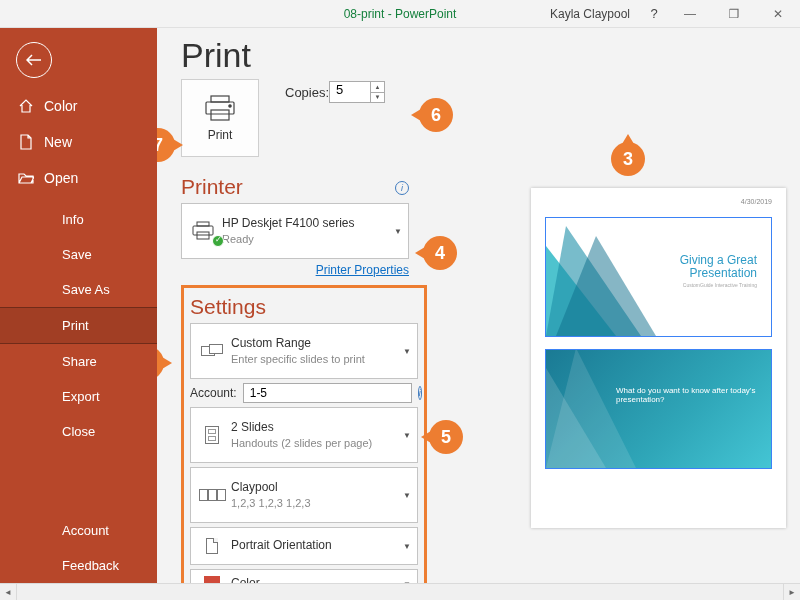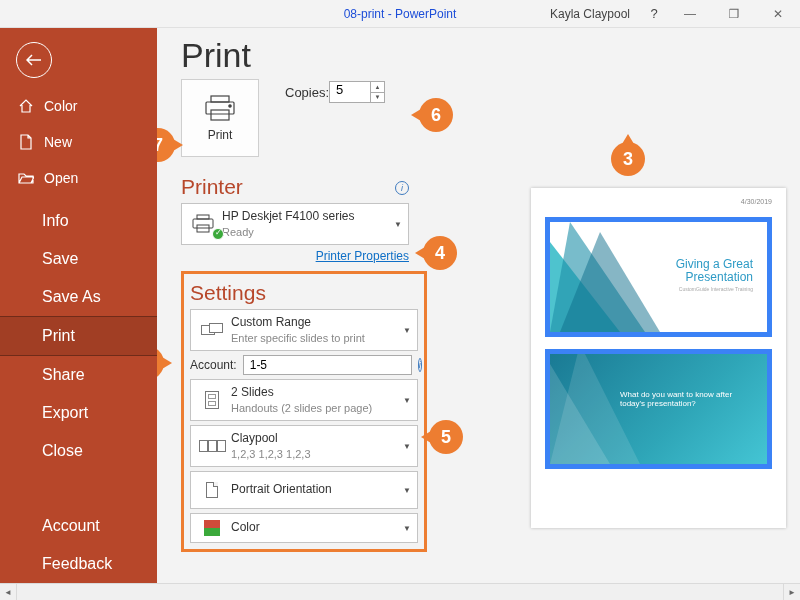--- a/index.html
+++ b/index.html
@@ -1,31 +1,31 @@
 <!DOCTYPE html>
 <html><head>
   <meta charset="utf-8">
   <style>
     * { margin: 0; padding: 0; box-sizing: border-box; font-family: "Segoe UI", sans-serif; }
     body { width: 800px; height: 600px; overflow: hidden; background: #fff; position: relative; }
     
     .titlebar { height: 28px; background: #F3F3F3; border-bottom: 1px solid #E0E0E0; display: flex; align-items: center; position: relative; }
-    .title-center { position: absolute; left: 50%; transform: translateX(-50%); font-size: 12px; color: #1d4ed8; }
+    .title-center { position: absolute; left: 50%; transform: translateX(-50%); font-size: 12px; color: #15803d; }
     .title-right { margin-left: auto; display: flex; align-items: center; gap: 4px; padding-right: 2px; }
     .user-name { font-size: 12px; color: #444; margin-right: 8px; }
     .win-btn { width: 40px; height: 28px; display: flex; align-items: center; justify-content: center; font-size: 12px; color: #666; cursor: pointer; }
     .help-btn { width: 24px; text-align: center; font-size: 13px; color: #444; }
     
     .main { display: flex; height: 555px; }
     
     .sidebar { width: 157px; background: #B7472A; color: #fff; display: flex; flex-direction: column; padding-top: 8px; }
     .back-btn { width: 36px; height: 36px; margin: 6px 0 10px 16px; border: 1.5px solid #fff; border-radius: 50%; display: flex; align-items: center; justify-content: center; cursor: pointer; }
     .back-btn svg { fill: #fff; }
     .nav-item { padding: 10px 18px; font-size: 14px; cursor: pointer; display: flex; align-items: center; gap: 10px; }
-    .nav-item.no-icon { padding-left: 42px; font-size: 16px; }
+    .nav-item.no-icon { padding-left: 62px; font-size: 13px; }
     .nav-item.selected { background: #A13E24; border: 1px solid rgba(0,0,0,0.3); border-left: none; border-right: none; }
     .nav-icon { width: 16px; height: 16px; fill: none; stroke: #fff; stroke-width: 1.2; }
     .nav-spacer { height: 6px; }
     .nav-flex { flex: 1; }
     
     .content { flex: 1; background: #F3F3F3; padding: 8px 0 0 24px; position: relative; overflow: hidden; }
     .page-title { font-size: 34px; font-weight: 300; color: #333; margin-bottom: 4px; }
     
     .print-row { display: flex; align-items: flex-start; gap: 26px; margin-top: 4px; }
     .print-btn { width: 78px; height: 78px; border: 1px solid #CFCFCF; background: #FDFDFD; display: flex; flex-direction: column; align-items: center; justify-content: center; gap: 6px; cursor: pointer; }
@@ -36,38 +36,38 @@
     .copies-label { font-size: 13px; color: #333; }
     .copies-input { width: 56px; height: 22px; border: 1px solid #AAA; background: #fff; padding: 0 16px 0 6px; font-size: 13px; position: relative; }
     .spinner { position: absolute; right: 0; top: 0; width: 14px; height: 100%; display: flex; flex-direction: column; border-left: 1px solid #AAA; }
     .spin { flex: 1; font-size: 6px; display: flex; align-items: center; justify-content: center; color: #555; cursor: pointer; }
     .spin:first-child { border-bottom: 1px solid #AAA; }
     
     .section-title { font-size: 21px; font-weight: 300; color: #B7472A; margin-top: 18px; }
     .info-icon { float: right; width: 14px; height: 14px; border: 1px solid #3F7BBF; border-radius: 50%; color: #3F7BBF; font-size: 9px; font-style: italic; display: flex; align-items: center; justify-content: center; margin-right: 8px; margin-top: 6px; }
     
     .dropdown { width: 228px; height: 44px; background: #fff; border: 1px solid #C4C4C4; display: flex; align-items: center; padding: 0 20px 0 8px; position: relative; margin-top: 4px; cursor: pointer; }
-    .dropdown.two-line { height: 42px; }
+    .dropdown.two-line { height: 56px; }
     .dd-icon { width: 26px; display: flex; align-items: center; justify-content: center; }
     .dd-text { flex: 1; padding-left: 6px; }
     .dd-title { font-size: 12px; color: #333; line-height: 1.3; }
     .dd-sub { font-size: 11px; color: #888; line-height: 1.3; }
     .dd-arrow { position: absolute; right: 6px; top: 50%; transform: translateY(-50%); font-size: 8px; color: #555; }
     
     .link { color: #0F6FC6; font-size: 12px; text-decoration: underline; cursor: pointer; text-align: right; width: 228px; margin-top: 4px; display: block; }
     
     .settings-box { border: 3px solid #ED7D31; padding: 7px 6px 6px 6px; margin-top: 8px; display: inline-block; }
     .settings-box .section-title { margin-top: 0px; }
     .slides-row { width: 228px; display: flex; align-items: center; margin-top: 4px; gap: 6px; }
     .slides-label { font-size: 12px; color: #333; }
     .slides-input { flex: 1; height: 20px; border: 1px solid #AAA; background: #fff; padding: 0 6px; font-size: 12px; }
     
     .preview-pane { position: absolute; right: 14px; top: 160px; width: 255px; height: 340px; background: #fff; box-shadow: 0 0 3px rgba(0,0,0,0.25); padding: 10px 14px; }
     .preview-date { font-size: 7px; color: #888; text-align: right; }
-    .preview-slide { width: 100%; height: 120px; border: 5px solid #3b82f6; margin-top: 12px; position: relative; overflow: hidden; background: #fff; }
+    .preview-slide { width: 100%; height: 120px; border: 1px solid #3b82f6; margin-top: 12px; position: relative; overflow: hidden; background: #fff; }
     .slide-text { position: absolute; right: 14px; top: 36px; text-align: right; }
     .slide1-title { font-size: 12px; color: #2E9BC6; line-height: 1.1; }
     .slide1-sub { font-size: 5px; color: #aaa; margin-top: 2px; }
     .slide2-text { position: absolute; right: 14px; top: 36px; left: 70px; font-size: 8px; color: #fff; }
     
     .callout { position: absolute; width: 34px; height: 34px; background: #ED7D31; border-radius: 50%; color: #fff; font-size: 18px; font-weight: bold; display: flex; align-items: center; justify-content: center; }
     .callout::before { content: ''; position: absolute; width: 0; height: 0; }
     .callout.left::before { right: -8px; top: 11px; border-top: 6px solid transparent; border-bottom: 6px solid transparent; border-left: 10px solid #ED7D31; }
     .callout.right::before { left: -8px; top: 11px; border-top: 6px solid transparent; border-bottom: 6px solid transparent; border-right: 10px solid #ED7D31; }
     .callout.down::before { top: -8px; left: 11px; border-left: 6px solid transparent; border-right: 6px solid transparent; border-bottom: 10px solid #ED7D31; }

